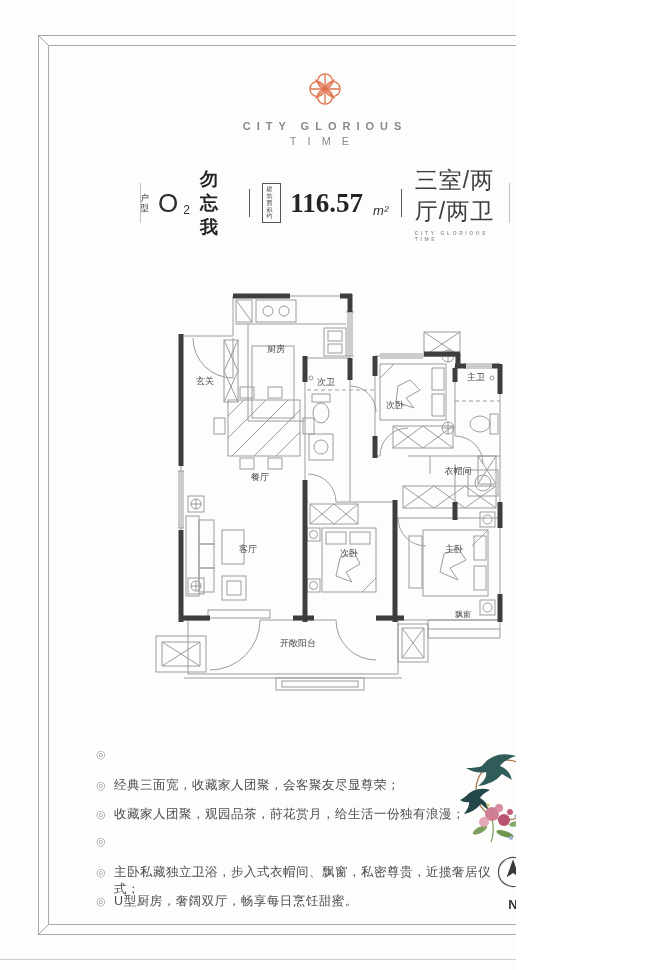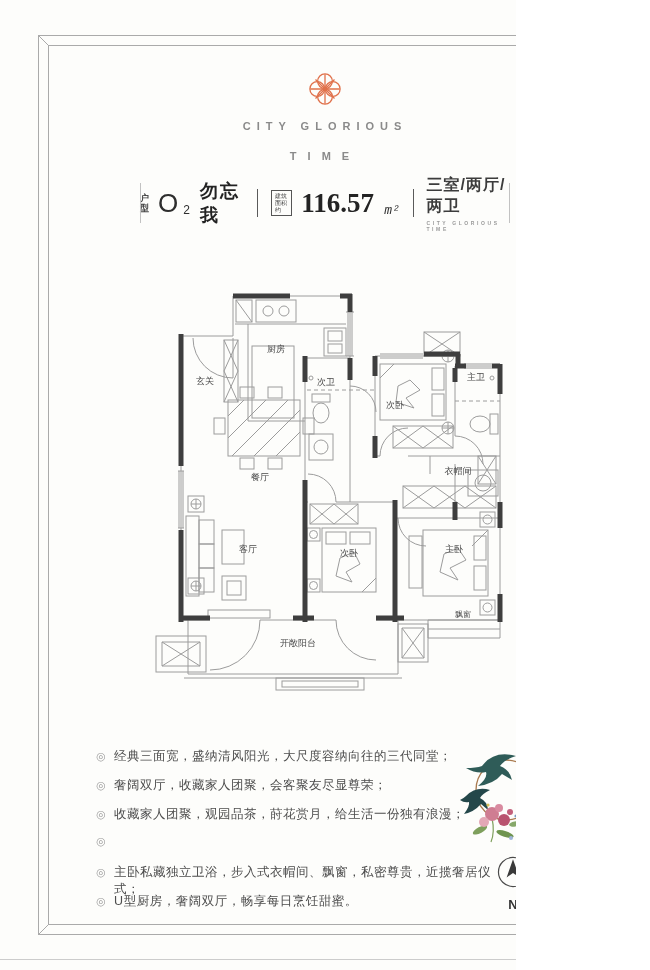--- a/index.html
+++ b/index.html
@@ -2,39 +2,39 @@
 <html><head>
 <meta charset="utf-8">
 <style>
   html,body{margin:0;padding:0;background:#ffffff;}
   .page{position:relative;width:516px;height:970px;background:#fdfdfb;overflow:hidden;
         font-family:"Liberation Sans",sans-serif;color:#3a3a3a;}
   .frame{position:absolute;left:0;top:0;}
   
   .logo{position:absolute;left:0;top:70px;width:650px;text-align:center;}
   .logo .brand1{margin-top:8px;font-size:11px;letter-spacing:6px;color:#8a8a8a;font-weight:bold;}
-  .logo .brand2{margin-top:18px;font-size:11px;letter-spacing:11px;color:#8a8a8a;font-weight:bold;}
+  .logo .brand2{margin-top:3px;font-size:11px;letter-spacing:11px;color:#8a8a8a;font-weight:normal;}
   
   .titlebar{position:absolute;left:140px;top:183px;width:370px;height:40px;
             display:flex;align-items:center;justify-content:center;gap:9px;}
   .trule{width:1px;height:40px;background:#c2c2c2;}
   .trule.l{position:absolute;left:0;top:0;}
   .trule.r{position:absolute;right:0;top:0;}
-  .stack{width:11px;font-size:9px;line-height:1.15;color:#444;word-break:break-all;font-weight:bold;}
+  .stack{width:11px;font-size:9px;line-height:1.15;color:#444;word-break:break-all;font-weight:normal;}
   .ocode{font-size:26px;font-weight:300;color:#2e2e2e;line-height:1;}
   .osub{font-size:12px;color:#2e2e2e;align-self:flex-end;margin:0 1px 6px -4px;}
   .tname{font-size:18px;font-weight:bold;color:#232323;letter-spacing:2px;}
   .tdiv{width:1px;height:28px;background:#5a5a5a;margin:0 4px;}
   .abox{border:1px solid #555;padding:2px 3px;display:flex;flex-direction:column;gap:1px;}
   .abox span{font-size:6px;line-height:1.1;color:#444;letter-spacing:0;}
   .avalue{font-family:"Liberation Serif",serif;font-size:27px;font-weight:bold;color:#232323;}
-  .aunit{font-family:Liberation Mono, monospace;font-style:italic;font-size:13px;color:#333;
+  .aunit{font-family:Liberation Sans, sans-serif;font-style:italic;font-size:13px;color:#333;
          align-self:flex-end;margin:0 0 5px 1px;}
   .lay{display:flex;flex-direction:column;align-items:center;}
-  .lay-main{font-size:16px;color:#3c3c3c;letter-spacing:1px;font-weight:bold;}
+  .lay-main{font-size:23px;color:#3c3c3c;letter-spacing:1px;font-weight:normal;}
   .lay-sub{font-size:5px;letter-spacing:2.6px;color:#9a9a9a;margin-top:3px;font-weight:bold;}
   
   .plan{position:absolute;left:148px;top:286px;}
   .plan .t{stroke:#9c9c9c;stroke-width:1;fill:none;}
   .plan .w{stroke:#3e3e3e;stroke-width:5;fill:none;}
   .plan .dash{stroke:#9c9c9c;stroke-width:1;fill:none;stroke-dasharray:4 3;}
   .plan text{font-family:"Liberation Sans",sans-serif;font-size:9px;fill:#4a4a4a;text-anchor:middle;}
   .plan text.sm{font-size:8px;}
   
   .features{position:absolute;left:96px;top:748px;margin:0;padding:0;list-style:none;}
@@ -253,25 +253,24 @@
     <text x="100" y="266">客厅</text>
     <text x="201" y="270">次卧</text>
     <text x="306" y="266">主卧</text>
     <text class="sm" x="315" y="331">飘窗</text>
     <text x="150" y="360">开敞阳台</text>
   </svg>
 
   <ul class="features">
     <li>
         <span class="dot">◎</span>
-        <span>经典三面宽，盛纳清风阳光，大尺度容纳向往的三代同堂；</span>
-      </li>
-    <li>
-        <span class="dot">◎</span>
-        <span>奢阔双厅，收藏家人团聚，会客聚友尽显尊荣；</span>
+      </li>
+    <li>
+        <span class="dot">◎</span>
+        <span>经典三面宽，收藏家人团聚，会客聚友尽显尊荣；</span>
       </li>
     <li>
         <span class="dot">◎</span>
         <span>收藏家人团聚，观园品茶，莳花赏月，给生活一份独有浪漫；</span>
       </li>
     <li>
         <span class="dot">◎</span>
       </li>
     <li>
         <span class="dot">◎</span>

